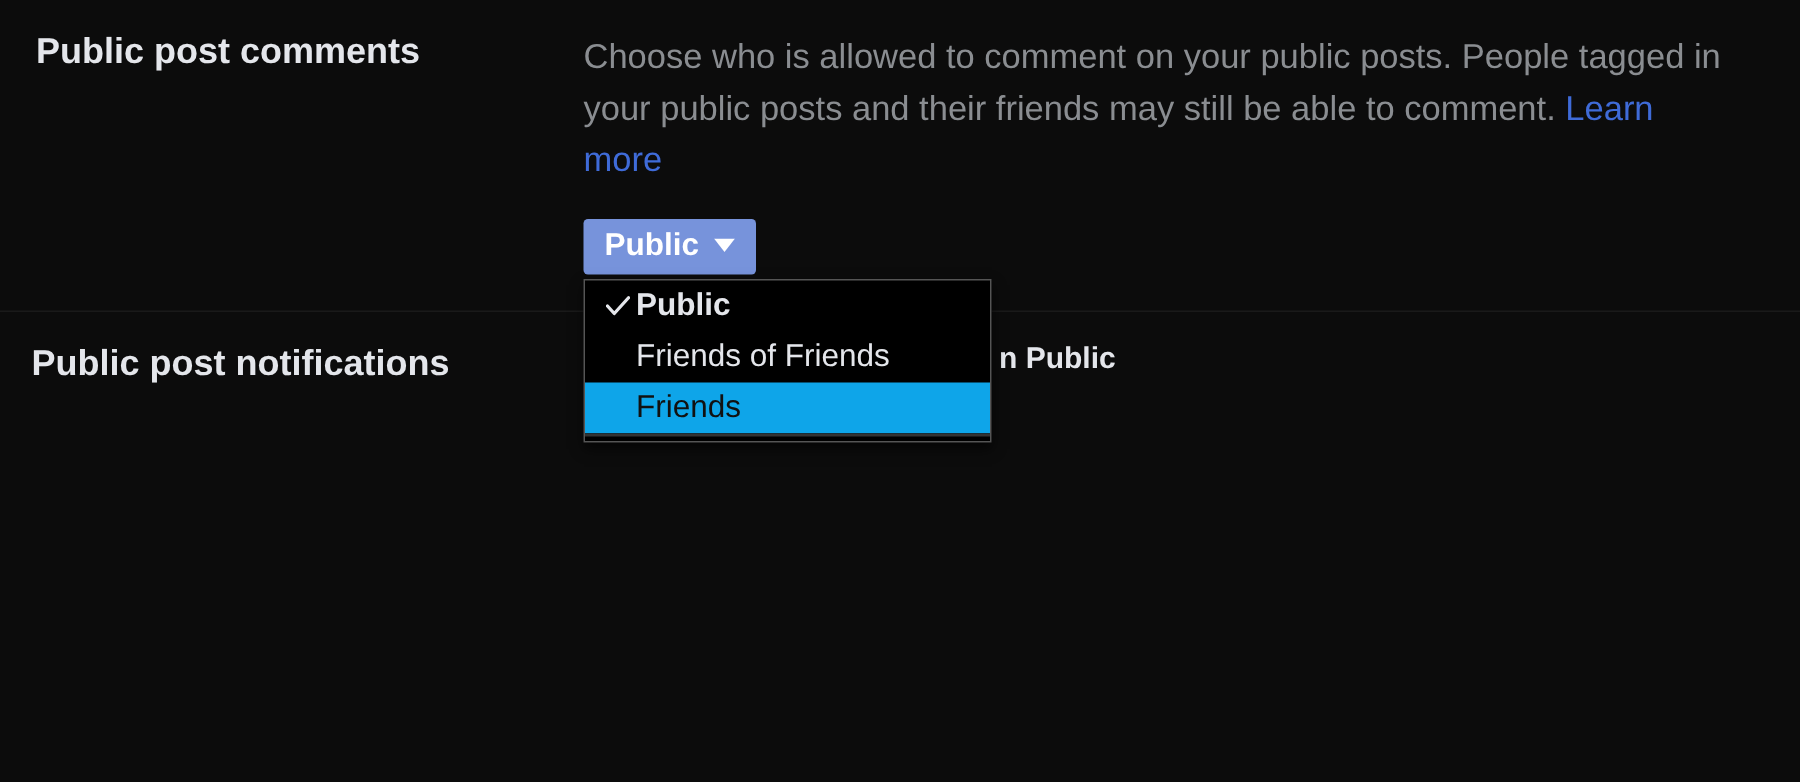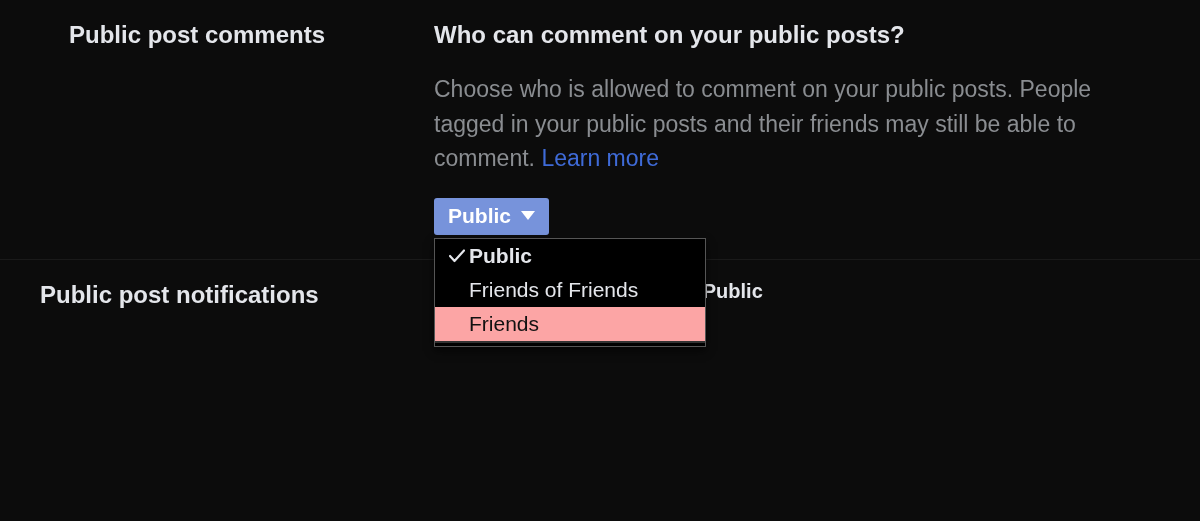--- a/index.html
+++ b/index.html
@@ -7,21 +7,20 @@
     width: 1200px;
     height: 521px;
     background: #0c0c0c;
     font-family: -apple-system, BlinkMacSystemFont, "Segoe UI", Helvetica, Arial, sans-serif;
     overflow: hidden;
     color: #e4e6eb;
   }
   .section {
     display: flex;
     padding: 20px 8px 24px 24px;
-    margin-left: 45px;
   }
   .section-left {
     flex: 0 0 365px;
     padding-top: 0px;
   }
   .section-right {
     flex: 1;
     padding-right: 40px;
   }
   .section-title {
@@ -92,52 +91,51 @@
     width: 24px;
     flex: 0 0 24px;
     display: inline-flex;
     justify-content: center;
     color: #e4e6eb;
   }
   .dd-item.selected {
     font-weight: 700;
   }
   .dd-item.highlight {
-    background: #fca5a5;
+    background: #0ea5e9;
     color: #111;
   }
   .dd-item.highlight .check { color:#111; }
   .dd-menu .bottom-line {
     height: 5px;
     background: #000;
     border-top: 2px solid #333;
   }
   .section2 {
     display: flex;
-    padding: 20px 24px 24px 40px;
+    padding: 20px 24px 24px 21px;
     position: relative;
     z-index: 0;
     border-top: 1px solid #1a1a1a;
   }
   .partial {
     font-size: 20px;
     font-weight: 700;
     color: #e4e6eb;
     padding-left: 280px;
   }
 </style>
 </head>
 <body>
 
 <div class="section">
   <div class="section-left">
     <div class="section-title">Public post comments</div>
   </div>
   <div class="section-right">
-    <div class="q-title">Who can comment on your public posts?</div>
 
     <div class="desc">
       <span>Choose who is allowed to comment on your public posts. People tagged in your public posts and their friends may still be able to comment. </span><a href="#" class="learn">Learn more</a>
     </div>
 
 
     <div class="dd-wrap">
       <button class="dd-button">
         <span>Public</span>
         <span class="dd-caret">

